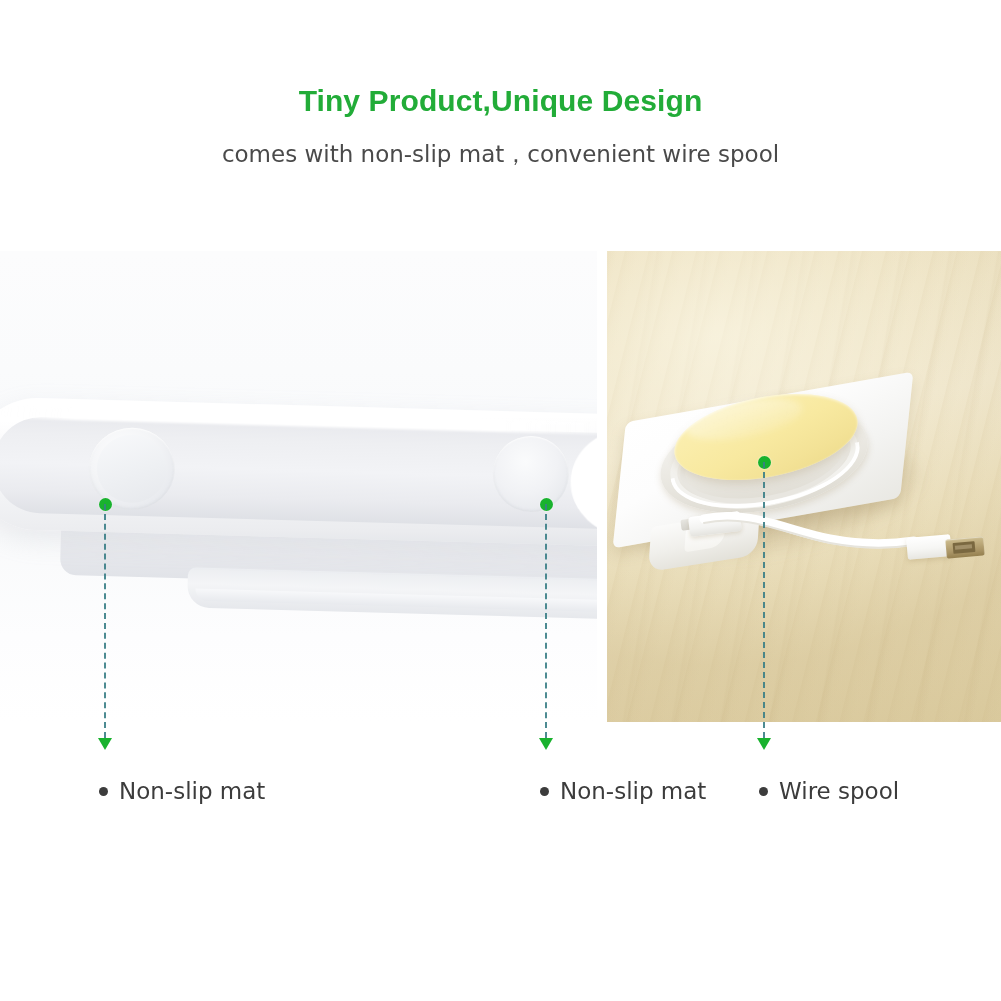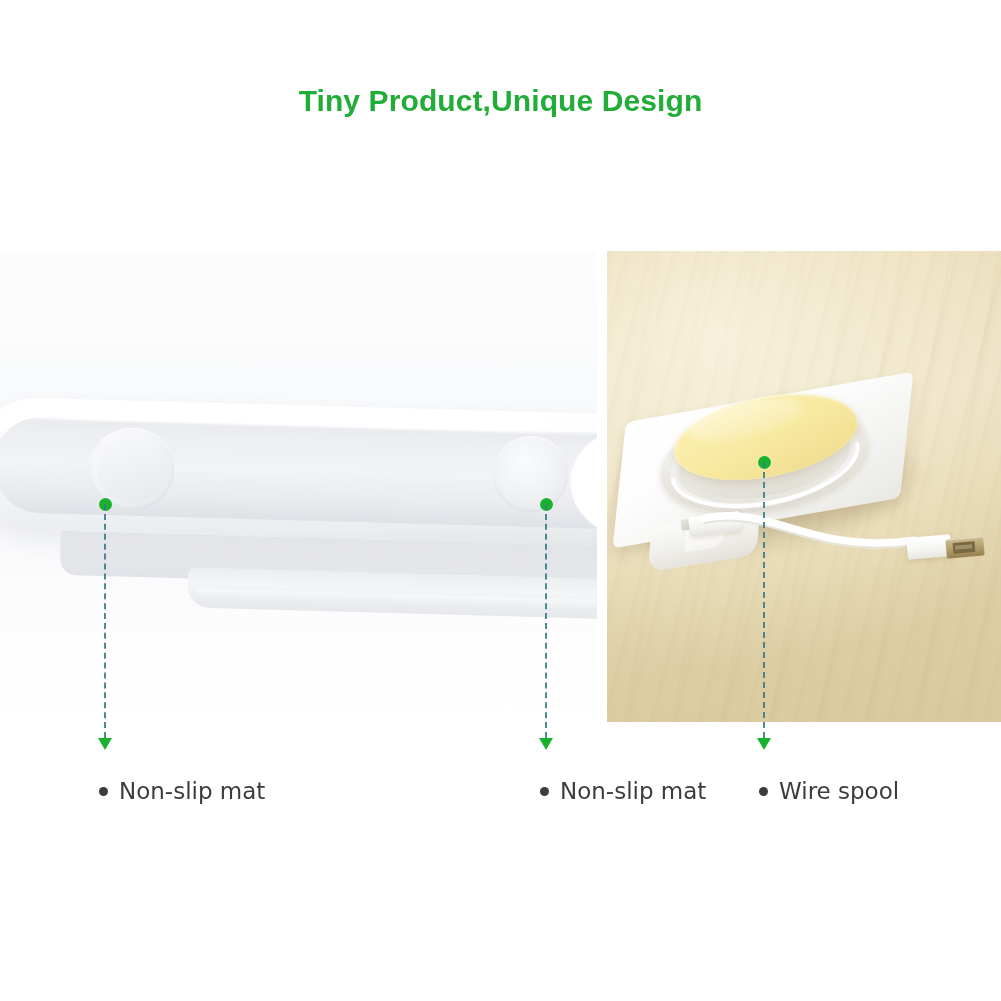--- a/index.html
+++ b/index.html
@@ -449,20 +449,21 @@
     border-radius: 50%;
     background: #3c3c3c;
     flex: none;
   }
 </style>
 </head>
 <body>
 
 <div id="header">
   <div id="headline">Tiny Product,Unique Design</div>
+  <div id="subheadline">comes with non-slip mat，convenient wire spool</div>
 </div>
 
 <div id="panel-left">
   <div class="studio-top"></div>
   <div class="studio-bottom"></div>
 
   <div class="bar-wrap">
     <div class="bar-underside"></div>
     <div class="bar-ledge"></div>
     <div class="bar-ledge-edge"></div>

